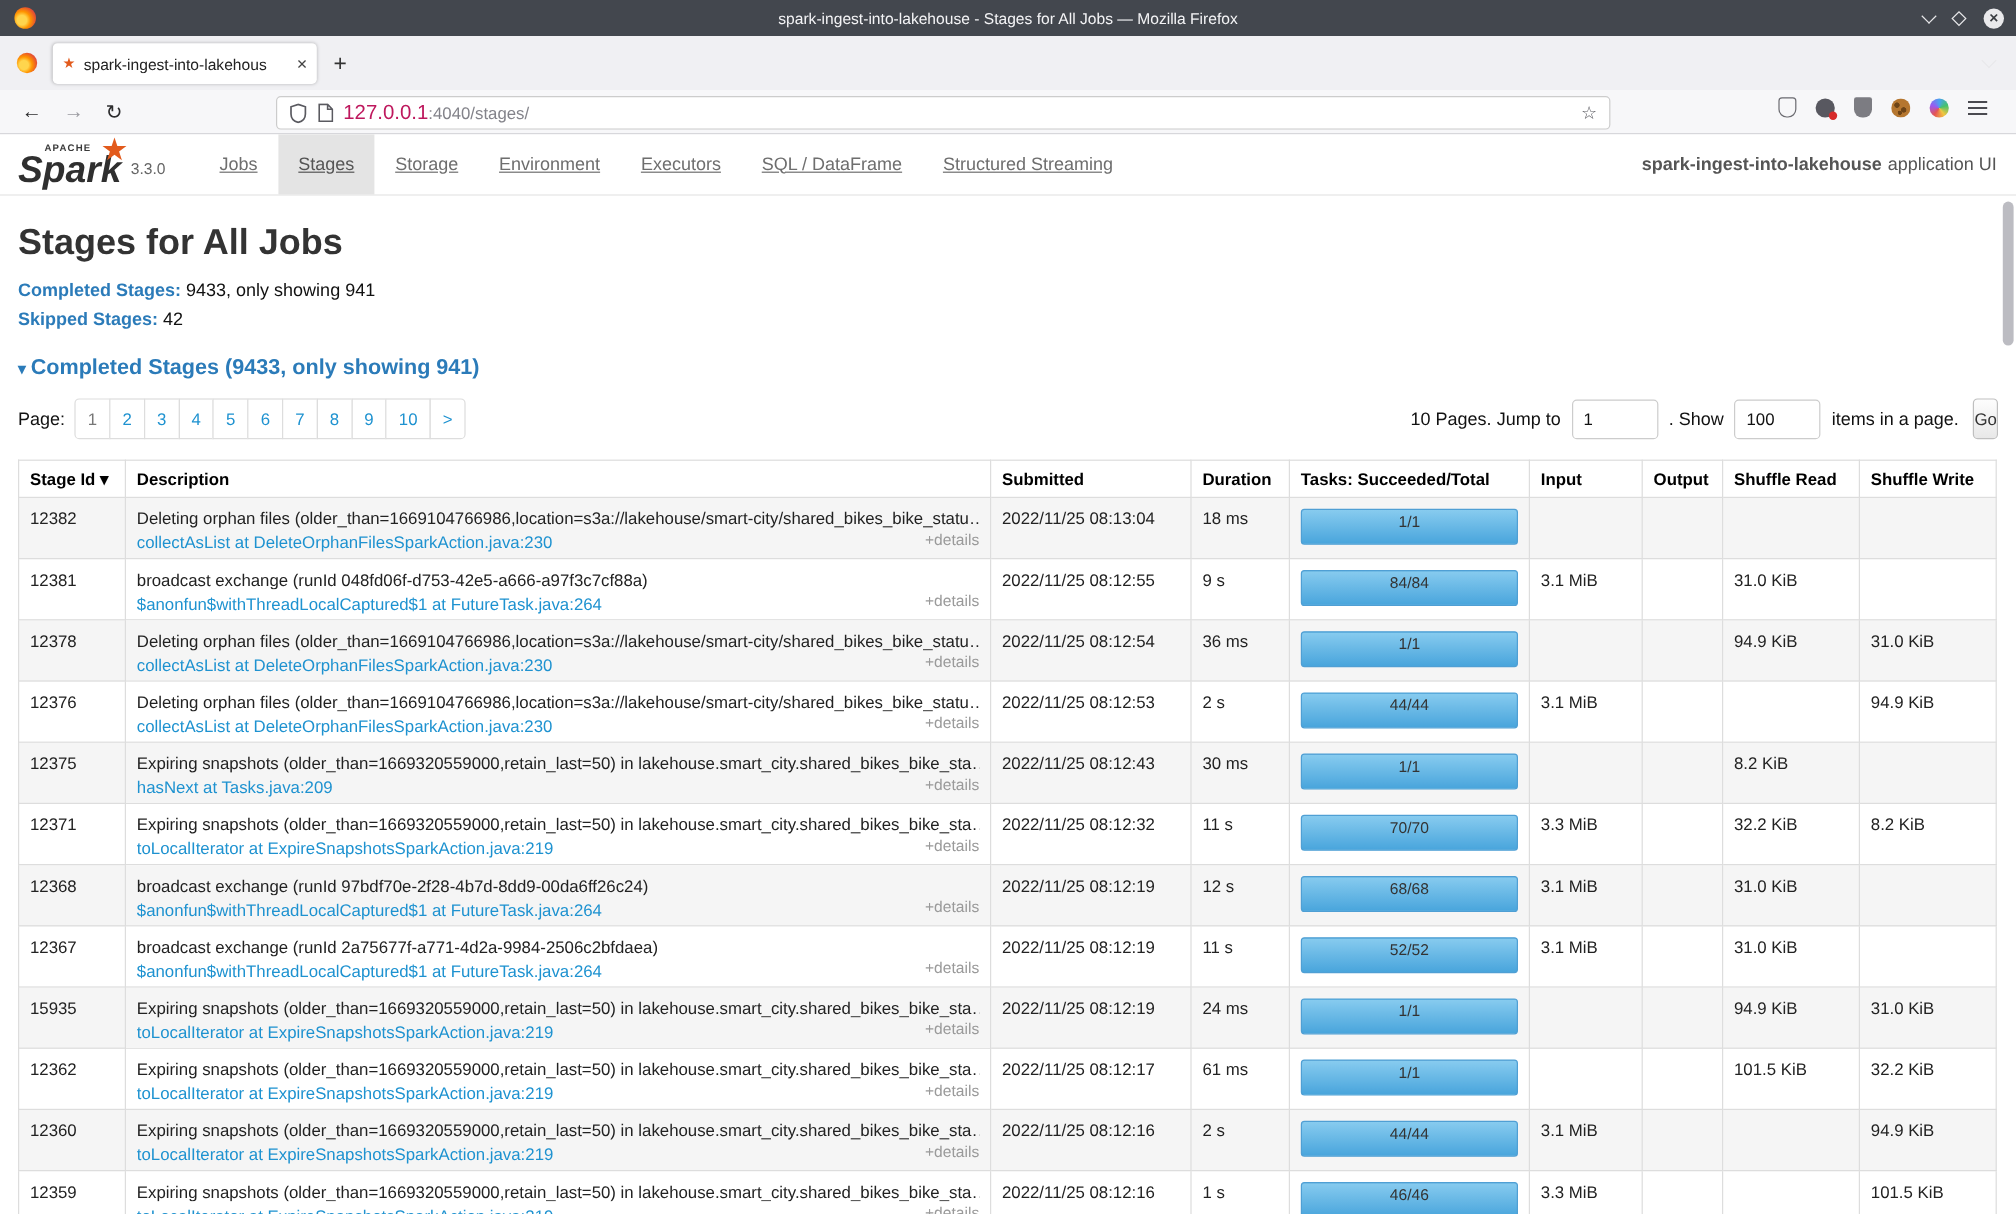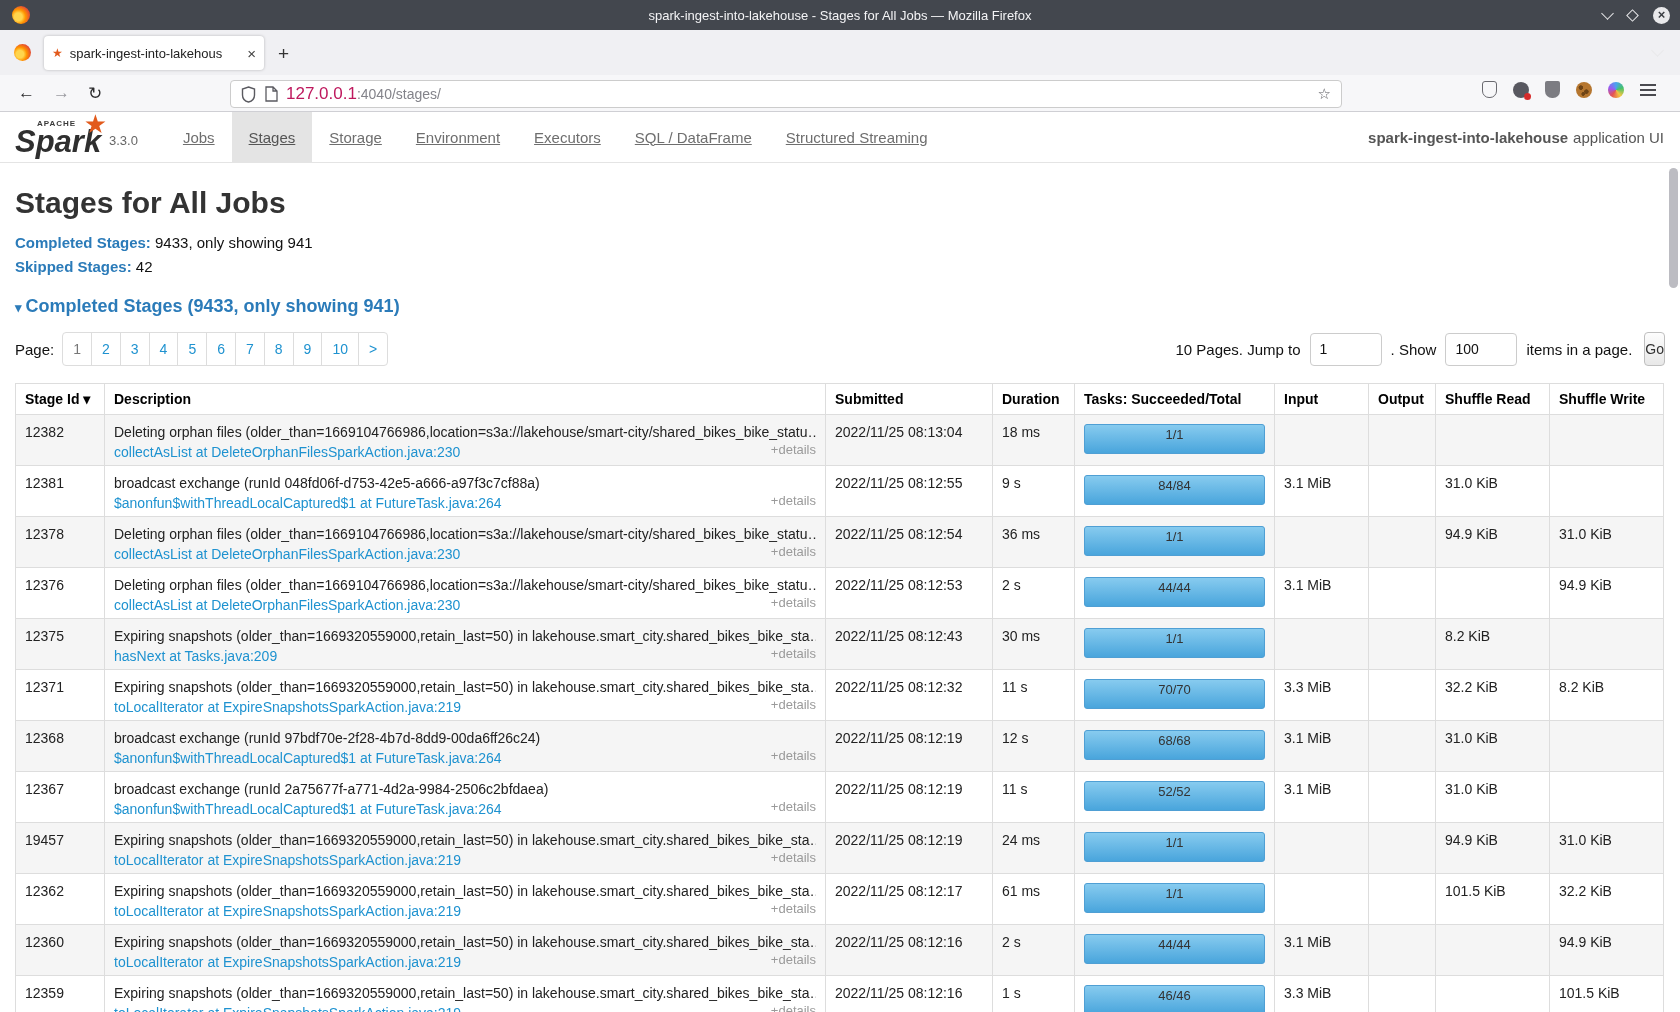--- a/index.html
+++ b/index.html
@@ -382,21 +382,21 @@
     <td>11 s</td>
     <td>
             <div class="pbar">52/52</div>
           </td>
     <td>3.1 MiB</td>
     <td></td>
     <td>31.0 KiB</td>
     <td></td>
   </tr>
         <tr class="odd">
-    <td>19457</td>
+    <td>15935</td>
     <td class="desc-cell">
       <div class="desc-line1">Expiring snapshots (older_than=1669320559000,retain_last=50) in lakehouse.smart_city.shared_bikes_bike_sta…</div>
       <div class="desc-line2"><a href="#">toLocalIterator at ExpireSnapshotsSparkAction.java:219</a></div>
       <span class="details-link">+details</span>
     </td>
     <td>2022/11/25 08:12:19</td>
     <td>24 ms</td>
     <td>
             <div class="pbar">1/1</div>
           </td>

